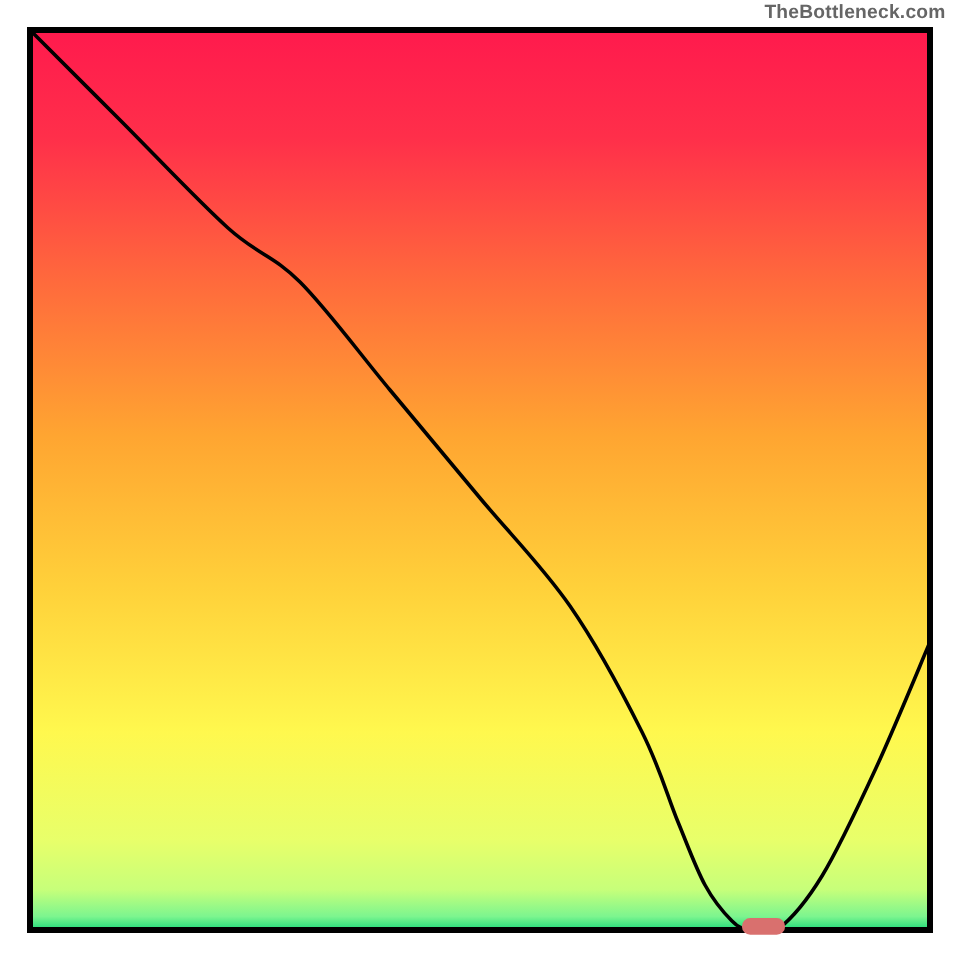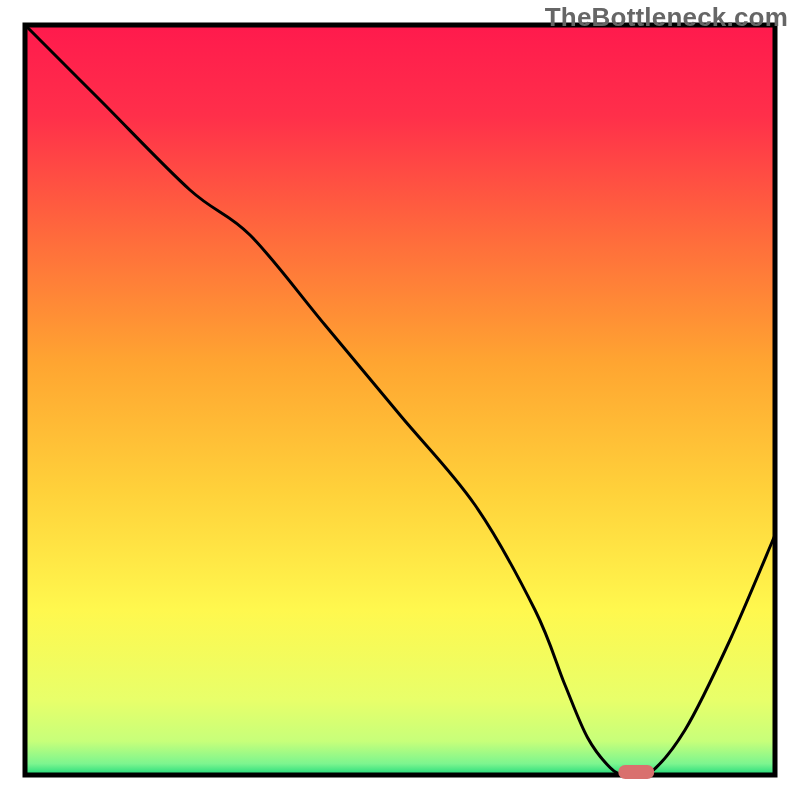--- a/index.html
+++ b/index.html
@@ -13,21 +13,21 @@
   .wrap {
     position: relative;
     width: 800px;
     height: 800px;
   }
   .attribution {
     position: absolute;
     top: 2px;
     right: 12px;
     font-family: Arial, Helvetica, sans-serif;
-    font-size: 26px;
+    font-size: 16px;
     font-weight: bold;
     color: #666;
     letter-spacing: 0.2px;
   }
   svg { display: block; }
 </style>
 </head>
 <body>
 
 <div class="wrap">

